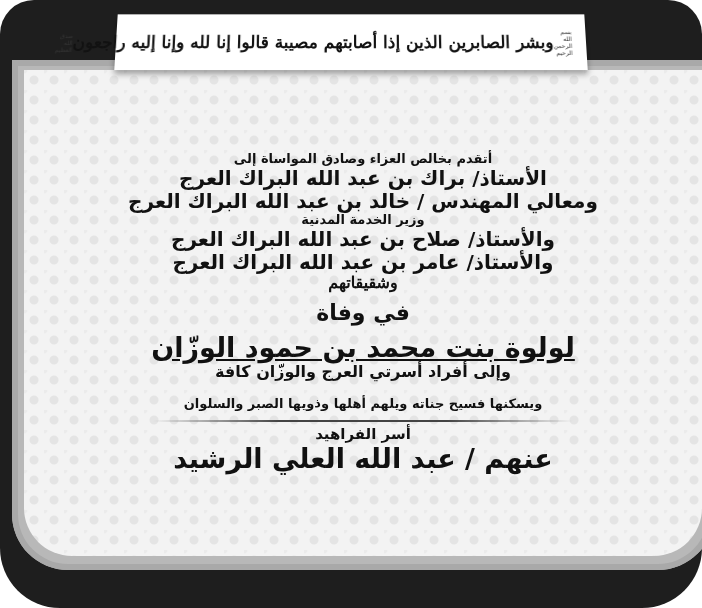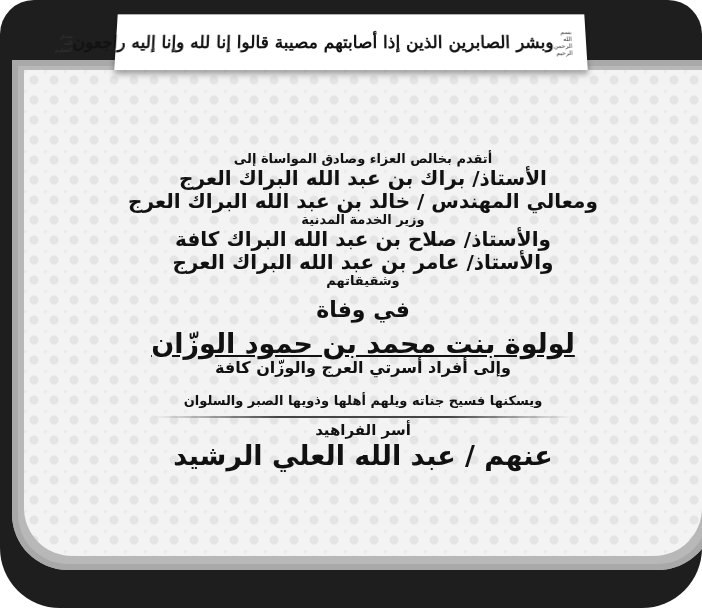--- a/index.html
+++ b/index.html
@@ -45,21 +45,21 @@
     font-size: 17px; color: #111; letter-spacing: -0.5px; white-space: nowrap;
   }
   .content {
     position: absolute; left: 0; right: 0; top: 82px;
     direction: rtl; text-align: center; color: #111;
   }
   .line { margin: 0; line-height: 1.15; white-space: nowrap; font-weight: bold; }
   .l-intro { font-size: 13px; }
   .l-name { font-size: 20px; }
   .l-title { font-size: 13px; }
-  .l-small { font-size: 13px; }
+  .l-small { font-size: 16px; font-family: Liberation Serif, serif; }
   .l-death { font-size: 22px; margin: 8px 0 2px; }
   .l-deceased { font-size: 27px; margin-top: 6px; text-decoration: underline; }
   .l-family { font-size: 16px; }
   .l-prayer { font-size: 13px; margin-top: 16px; }
   .rule {
     width: 420px; height: 2px; margin: 8px auto 4px;
     background: linear-gradient(to right, transparent, #444 30%, #444 70%, transparent);
   }
   .l-from { font-size: 15px; }
   .l-signer { font-size: 27px; }
@@ -68,21 +68,21 @@
 <body>
 
 <div class="frame">
   <div class="panel">
     <div class="inner">
       <div class="content">
         <p class="line l-intro">أتقدم بخالص العزاء وصادق المواساة إلى</p>
         <p class="line l-name">الأستاذ/ براك بن عبد الله البراك العرج</p>
         <p class="line l-name">ومعالي المهندس / خالد بن عبد الله البراك العرج</p>
         <p class="line l-title">وزير الخدمة المدنية</p>
-        <p class="line l-name">والأستاذ/ صلاح بن عبد الله البراك كافة</p>
+        <p class="line l-name">والأستاذ/ صلاح بن عبد الله البراك العرج</p>
         <p class="line l-name">والأستاذ/ عامر بن عبد الله البراك العرج</p>
         <p class="line l-small">وشقيقاتهم</p>
         <p class="line l-death">في وفاة</p>
         <p class="line l-deceased">لولوة بنت محمد بن حمود الوزّان</p>
         <p class="line l-family">وإلى أفراد أسرتي العرج والوزّان كافة</p>
         <p class="line l-prayer">ويسكنها فسيح جناته ويلهم أهلها وذويها الصبر والسلوان</p>
         <div class="rule"></div>
         <p class="line l-from">أسر الفراهيد</p>
         <p class="line l-signer">عنهم / عبد الله العلي الرشيد</p>
       </div>

